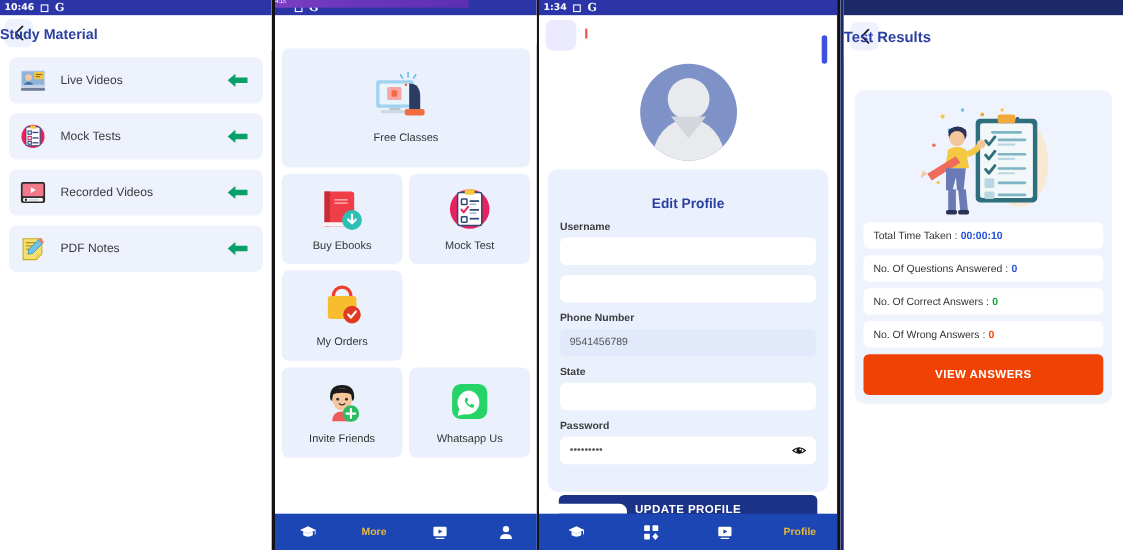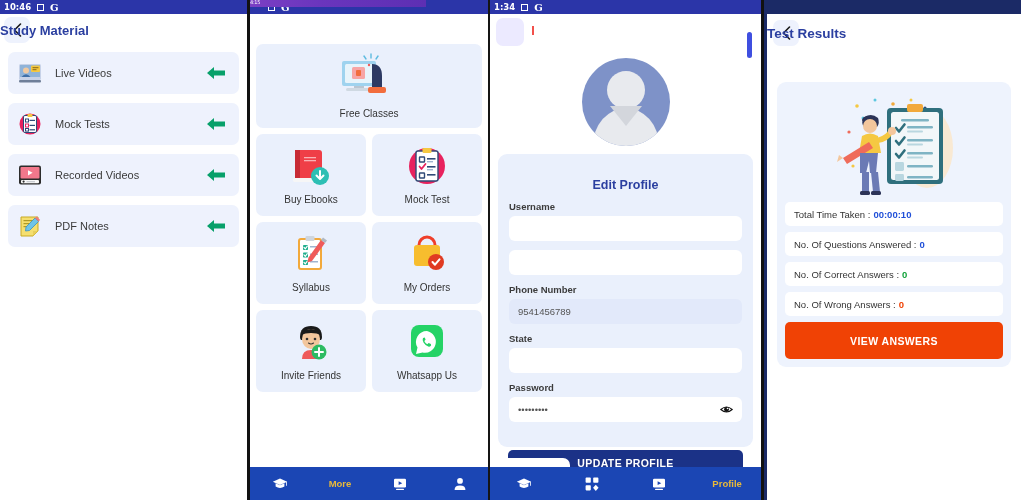--- a/index.html
+++ b/index.html
@@ -54,21 +54,21 @@
     background: linear-gradient(90deg,#7b3fc4 0%,#6a35bd 40%,#5d2fb3 100%);
     z-index: 9; overflow: hidden; color: #fff; font-size: 5px;
     font-family: "DejaVu Sans", sans-serif; white-space: nowrap;
   }
   .purple-strip span { position: relative; top: -1px; letter-spacing: -0.3px; }
   .grid-wrap { padding: 4px 6px 0 6px; }
   .tile {
     background: #eaf0fc; border-radius: 7px;
     display: flex; flex-direction: column; align-items: center; justify-content: center;
   }
-  .tile-wide { height: 84px; margin-bottom: 6px; }
+  .tile-wide { height: 108px; margin-bottom: 6px; }
   .grid2 { display: grid; grid-template-columns: 1fr 1fr; gap: 6px; }
   .tile-sm { height: 82px; }
   .tile-label { font-size: 10px; color: #333; margin-top: 5px; }
 
   
   #p3 { width: 274px; border-right: 3px solid #111; background: #fff; }
   .p3-topbar { height: 40px; background: #fff; position: relative; }
   .gridicon-btn {
     position: absolute; left: 6px; top: 4px; width: 28px; height: 28px;
     border-radius: 7px; background: #eceaff;
@@ -279,38 +279,20 @@
             <rect x="23" y="21" width="8.5" height="1.6" fill="#2f4a77"></rect>
             <rect x="23" y="24" width="6" height="1.4" fill="#9fb4cf"></rect>
             <rect x="15.5" y="28" width="5" height="5" rx=".6" fill="none" stroke="#2f4a77" stroke-width="1.4"></rect>
             <rect x="23" y="29" width="8.5" height="1.6" fill="#2f4a77"></rect>
           </svg>
           <div class="tile-label">Mock Test</div>
         </div>
       </div>
 
       <div class="grid2" style="margin-top:6px">
-        <div class="tile tile-sm">
-          <svg width="46" height="44" viewBox="0 0 46 44">
-            <rect x="11" y="6" width="22" height="30" rx="2" fill="#fff" stroke="#f2a93b" stroke-width="2"></rect>
-            <rect x="17.5" y="3" width="9" height="5" rx="1.3" fill="#cfd6de"></rect>
-            <rect x="15" y="12" width="5" height="5" rx=".8" fill="#1fae8d"></rect>
-            <path d="M16 14.3 l1.3 1.5 l2 -2.6" stroke="#fff" stroke-width="1.2" fill="none" stroke-linecap="round"></path>
-            <rect x="22" y="13" width="8" height="1.5" fill="#9fb4cf"></rect>
-            <rect x="15" y="19.5" width="5" height="5" rx=".8" fill="#1fae8d"></rect>
-            <path d="M16 21.8 l1.3 1.5 l2 -2.6" stroke="#fff" stroke-width="1.2" fill="none" stroke-linecap="round"></path>
-            <rect x="22" y="20.5" width="8" height="1.5" fill="#9fb4cf"></rect>
-            <rect x="15" y="27" width="5" height="5" rx=".8" fill="#1fae8d"></rect>
-            <path d="M16 29.3 l1.3 1.5 l2 -2.6" stroke="#fff" stroke-width="1.2" fill="none" stroke-linecap="round"></path>
-            <rect x="22" y="28" width="8" height="1.5" fill="#9fb4cf"></rect>
-            <path d="M33 7 l4 3 l-13 18 l-4.6 1.5 l1 -4.8 Z" fill="#ef5a5a"></path>
-            <path d="M33 7 l4 3 l2 -2.6 l-4 -3 Z" fill="#b0b8c2"></path>
-          </svg>
-          <div class="tile-label">Syllabus</div>
-        </div>
         <div class="tile tile-sm">
           <svg width="46" height="44" viewBox="0 0 46 44">
             <path d="M15 12 a8 8 0 0 1 16 0" fill="none" stroke="#ef3e2a" stroke-width="3" stroke-linecap="round"></path>
             <rect x="10" y="12" width="26" height="21" rx="3" fill="#f7bd2e"></rect>
             <circle cx="32" cy="29" r="8" fill="#e03a22"></circle>
             <path d="M28.5 29 l2.5 2.7 l4.5 -5.4" stroke="#fff" stroke-width="2" fill="none" stroke-linecap="round" stroke-linejoin="round"></path>
           </svg>
           <div class="tile-label">My Orders</div>
         </div>
       </div>

